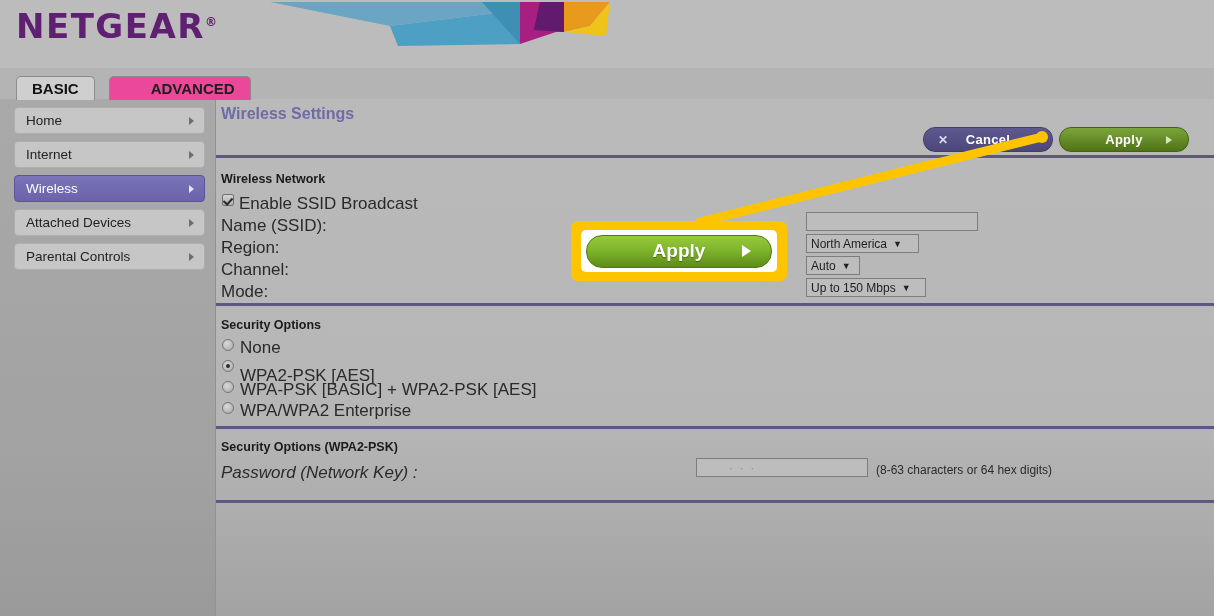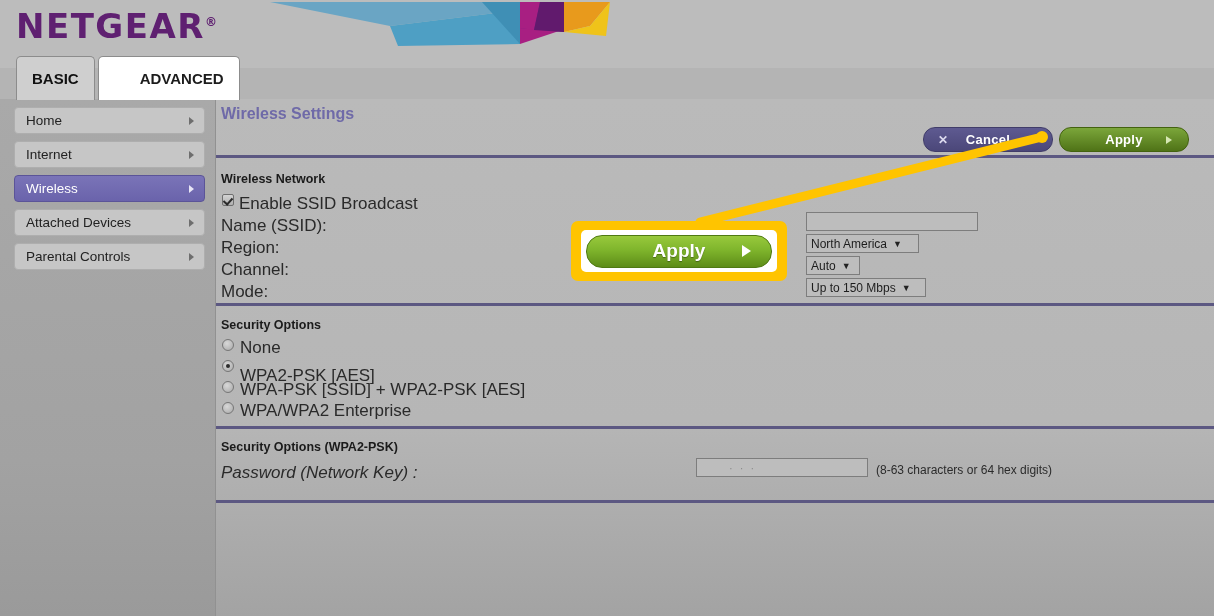--- a/index.html
+++ b/index.html
@@ -41,37 +41,37 @@
 
   
   .tabs {
     position: absolute; left: 16px; top: 70px;
     height: 30px;
     display: flex;
     align-items: flex-end;
     z-index: 6;
   }
   .tab {
-    height: 44px;
+    height: 24px;
     padding: 0 15px;
     display: flex; align-items: center;
     font-size: 15px; font-weight: bold;
     color: #1a1a1a;
     border: 1px solid #8c8c8c;
     border-bottom: none;
     border-radius: 5px 5px 0 0;
-    margin-right: 3px;
+    margin-right: 14px;
     justify-content: flex-end;
   }
   .tab.active {
     background: #cfcfcf;
     color: #111;
   }
   .tab.inactive {
-    background: #ffffff;
+    background: #ec4899;
     color: #1c1c1c;
     padding-left: 41px;
   }
 
   
   .sidebar {
     position: absolute; left: 0; top: 99px;
     width: 216px; height: 517px;
     background: linear-gradient(180deg,#a9a9a9 0%,#a2a2a2 70%,#9a9a9a 100%);
     border-right: 1px solid #919191;
@@ -383,21 +383,21 @@
 
     <div class="section-title" style="left:5px; top:219px;">Security Options</div>
 
     <div class="radio" style="left:6px; top:240px;"></div>
     <div class="lbl" style="left:24px; top:239px;">None</div>
 
     <div class="radio on" style="left:6px; top:261px;"></div>
     <div class="lbl" style="left:24px; top:267px;">WPA2-PSK [AES]</div>
 
     <div class="radio" style="left:6px; top:282px;"></div>
-    <div class="lbl" style="left:24px; top:281px;">WPA-PSK [SSID] + WPA2-PSK [AES]</div>
+    <div class="lbl" style="left:24px; top:281px;">WPA-PSK [BASIC] + WPA2-PSK [AES]</div>
 
     <div class="radio" style="left:6px; top:303px;"></div>
     <div class="lbl" style="left:24px; top:302px;">WPA/WPA2 Enterprise</div>
 
     <div class="rule" style="top:327px;"></div>
 
     <div class="section-title" style="left:5px; top:341px;">Security Options (WPA2-PSK)</div>
 
     <div class="lbl" style="left:5px; top:364px;font-style:italic;">Password (Network Key) :</div>
     <div class="field" style="left:480px; top:359px; width:172px;">

